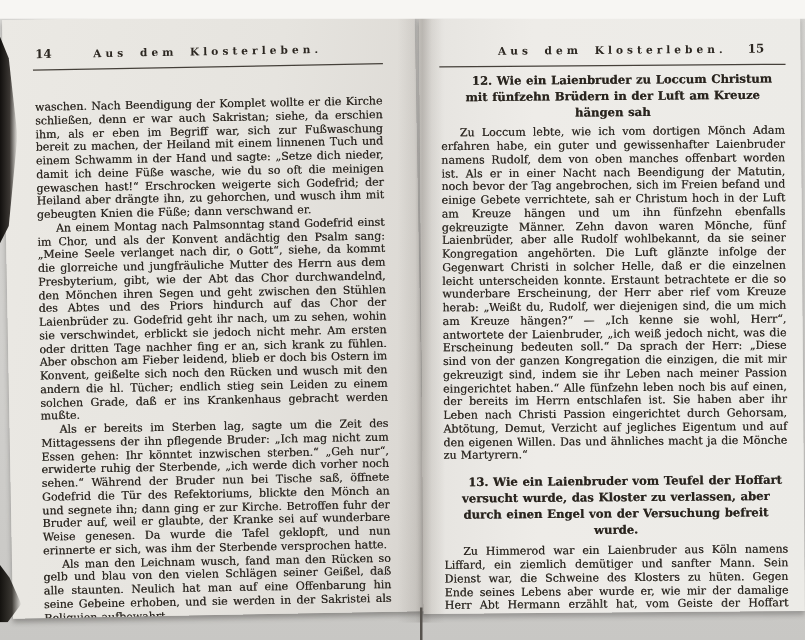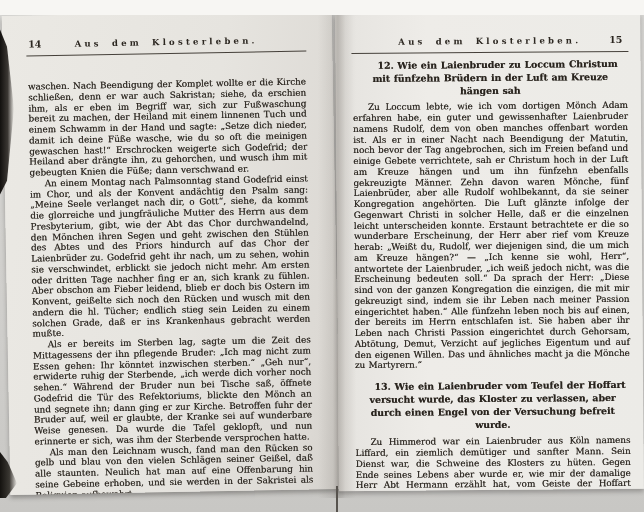--- a/index.html
+++ b/index.html
@@ -83,21 +83,21 @@
     font-weight: bold;
     color: #2c2721;
     white-space: nowrap;
   }
   .page-num {
     position: absolute; top: -1px;
     font-size: 9.5px; font-weight: bold;
     color: #2c2721;
   }
   .page-num.pos-left  { left: 2px; }
-  .page-num.pos-right { right: 6px; }
+  .page-num.pos-right { right: 17px; }
   .header-rule {
     border: 0;
     border-top: 1.7px solid #45403a;
     height: 0;
   }
   .page-left  .header-rule { margin: 4px 26px 0 24px; }
   .page-right .header-rule { margin: 4px 12px 0 16px; }
   .page-body {
     font-size: 8.8px;
     line-height: 10.75px;

